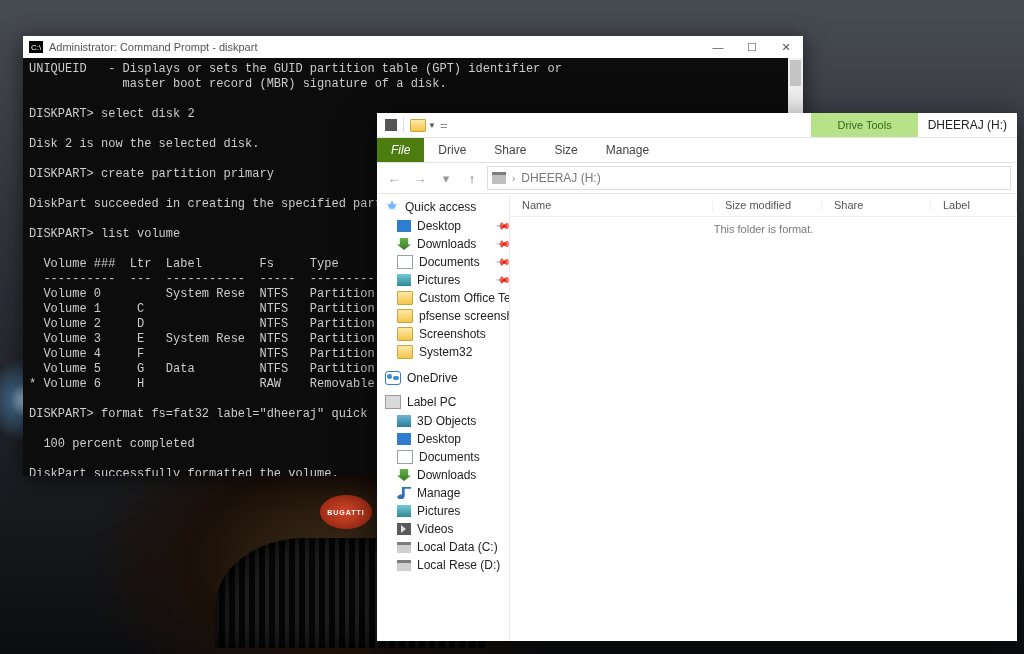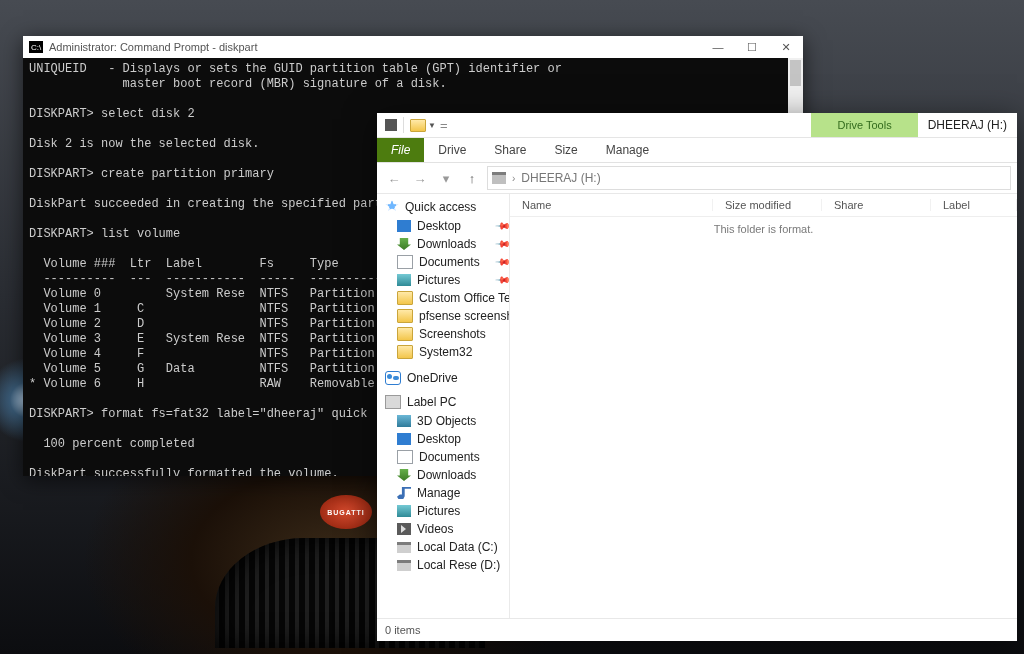--- a/index.html
+++ b/index.html
@@ -258,14 +258,13 @@
     <div class="content">
       <div class="cols">
         <div style="width:190px">Name</div>
         <div style="width:96px">Size modified</div>
         <div style="width:96px">Share</div>
         <div style="flex:1">Label</div>
       </div>
       <div class="empty">This folder is format.</div>
     </div>
   </div>
-  <div class="status">0 items</div>
 </div>
 
 </body></html>

